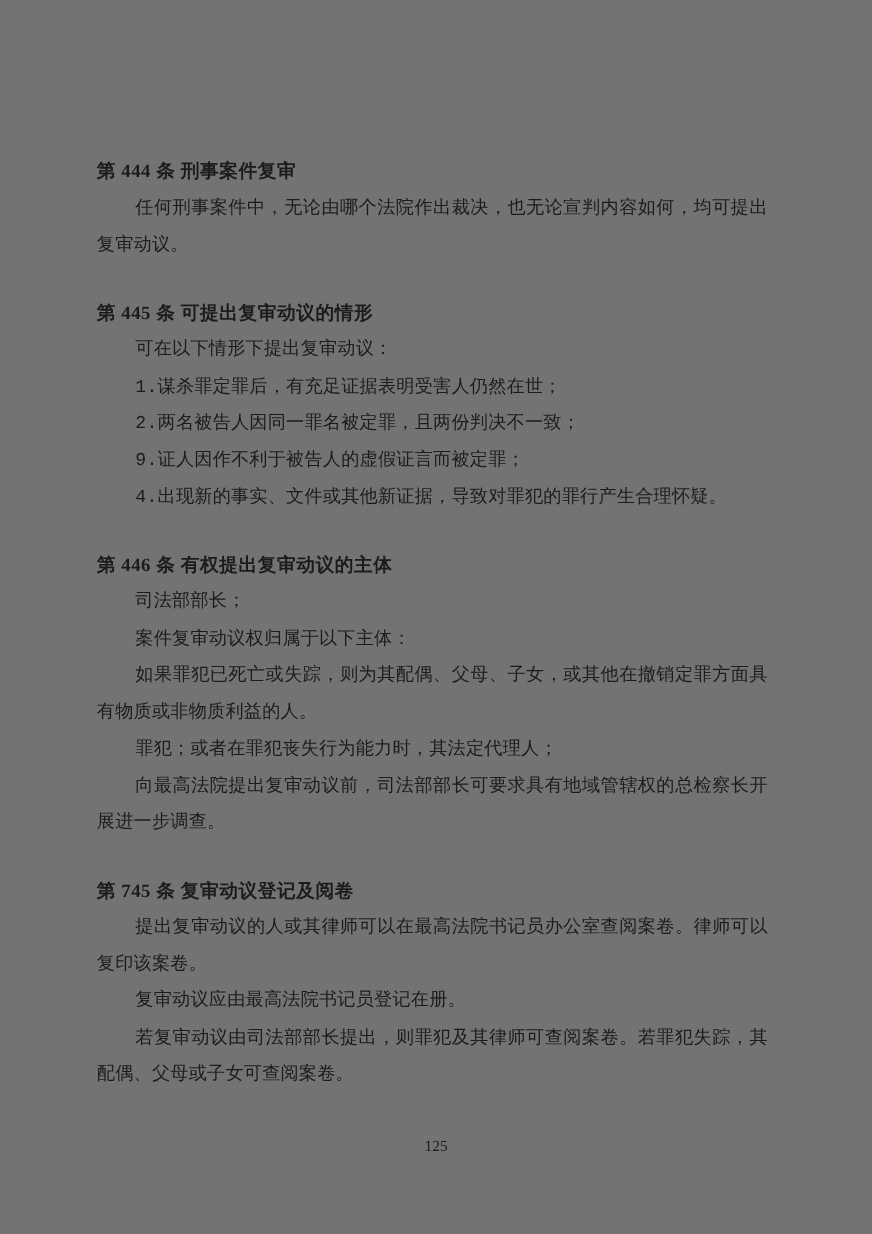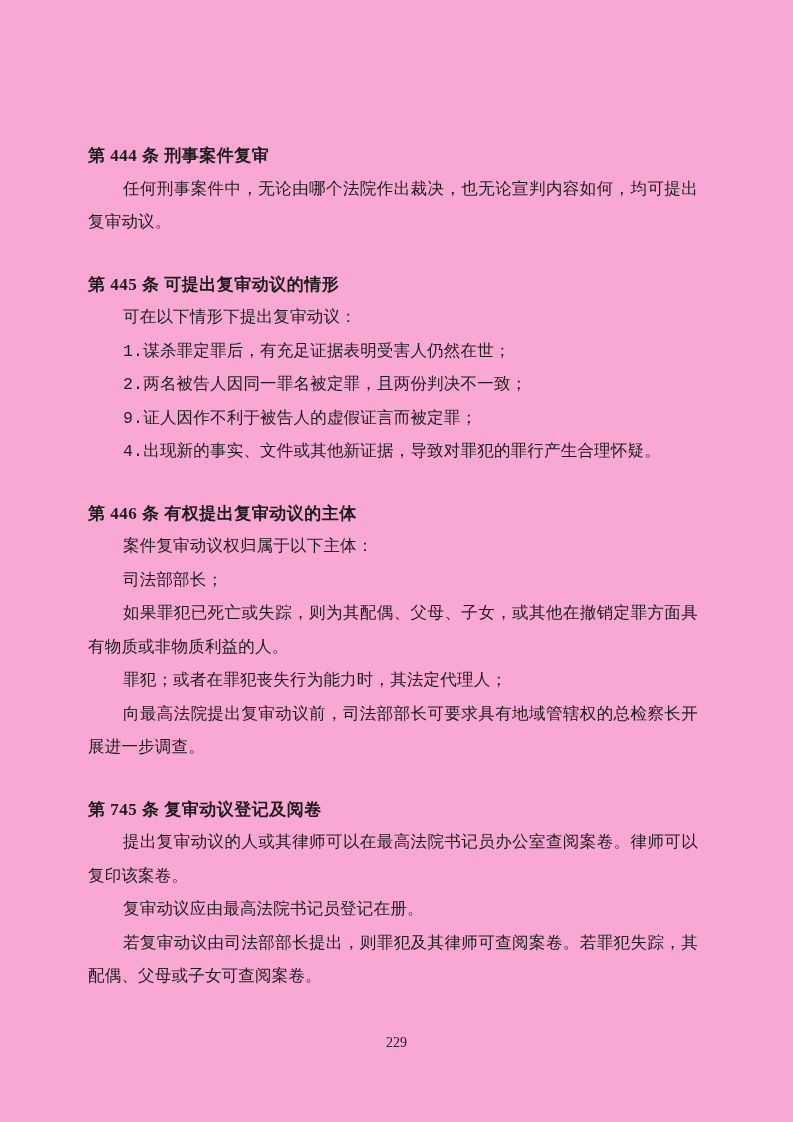--- a/index.html
+++ b/index.html
@@ -12,21 +12,21 @@
     width: 793px;
     height: 1122px;
     font-family: "Liberation Serif", "DejaVu Serif", serif;
     color: #1c1c1c;
     overflow: hidden;
   }
   .page {
     position: relative;
     width: 793px;
     height: 1122px;
-    background: #f9a8d4;
+    background: #737373;
     padding: 139px 95px 0 88px;
   }
   .article { margin: 0; }
   .article + .article { margin-top: 28px; }
   .article-heading {
     margin: 0;
     font-size: 17px;
     font-weight: bold;
     line-height: 33.5px;
     letter-spacing: 0.5px;
@@ -66,29 +66,29 @@
     <h2 class="article-heading">第 445 条 可提出复审动议的情形</h2>
     <p class="para">可在以下情形下提出复审动议：</p>
     <p class="para">1.谋杀罪定罪后，有充足证据表明受害人仍然在世；</p>
     <p class="para">2.两名被告人因同一罪名被定罪，且两份判决不一致；</p>
     <p class="para">9.证人因作不利于被告人的虚假证言而被定罪；</p>
     <p class="para">4.出现新的事实、文件或其他新证据，导致对罪犯的罪行产生合理怀疑。</p>
   </section>
 
   <section class="article">
     <h2 class="article-heading">第 446 条 有权提出复审动议的主体</h2>
+    <p class="para">司法部部长；</p>
     <p class="para">案件复审动议权归属于以下主体：</p>
-    <p class="para">司法部部长；</p>
     <p class="para">如果罪犯已死亡或失踪，则为其配偶、父母、子女，或其他在撤销定罪方面具有物质或非物质利益的人。</p>
     <p class="para">罪犯；或者在罪犯丧失行为能力时，其法定代理人；</p>
     <p class="para">向最高法院提出复审动议前，司法部部长可要求具有地域管辖权的总检察长开展进一步调查。</p>
   </section>
 
   <section class="article">
     <h2 class="article-heading">第 745 条 复审动议登记及阅卷</h2>
     <p class="para">提出复审动议的人或其律师可以在最高法院书记员办公室查阅案卷。律师可以复印该案卷。</p>
     <p class="para">复审动议应由最高法院书记员登记在册。</p>
     <p class="para">若复审动议由司法部部长提出，则罪犯及其律师可查阅案卷。若罪犯失踪，其配偶、父母或子女可查阅案卷。</p>
   </section>
 
-  <div class="page-number">229</div>
+  <div class="page-number">125</div>
 
 </div>
 
 </body></html>

